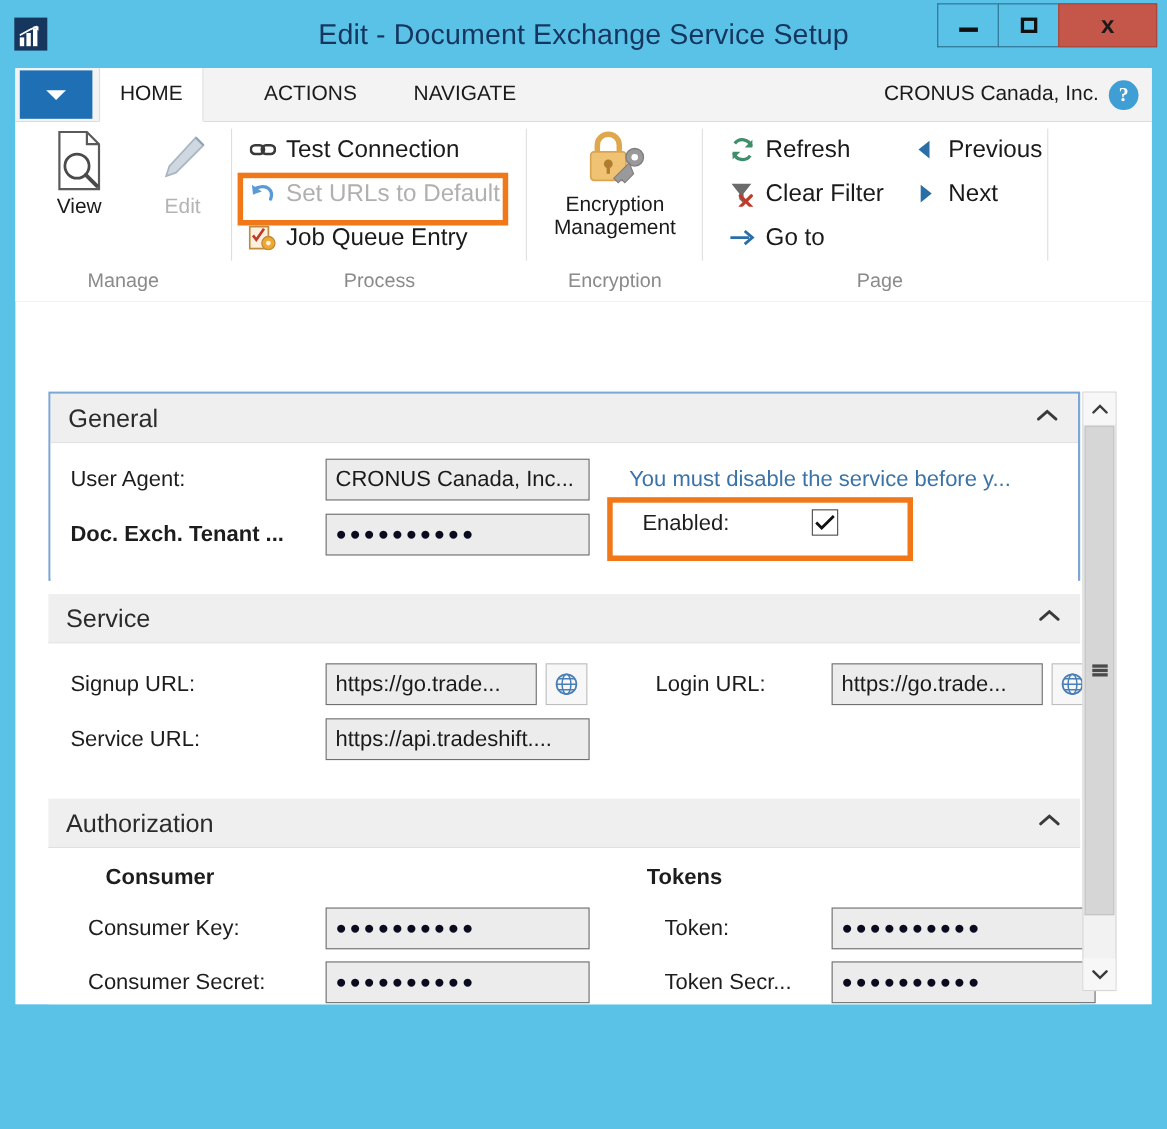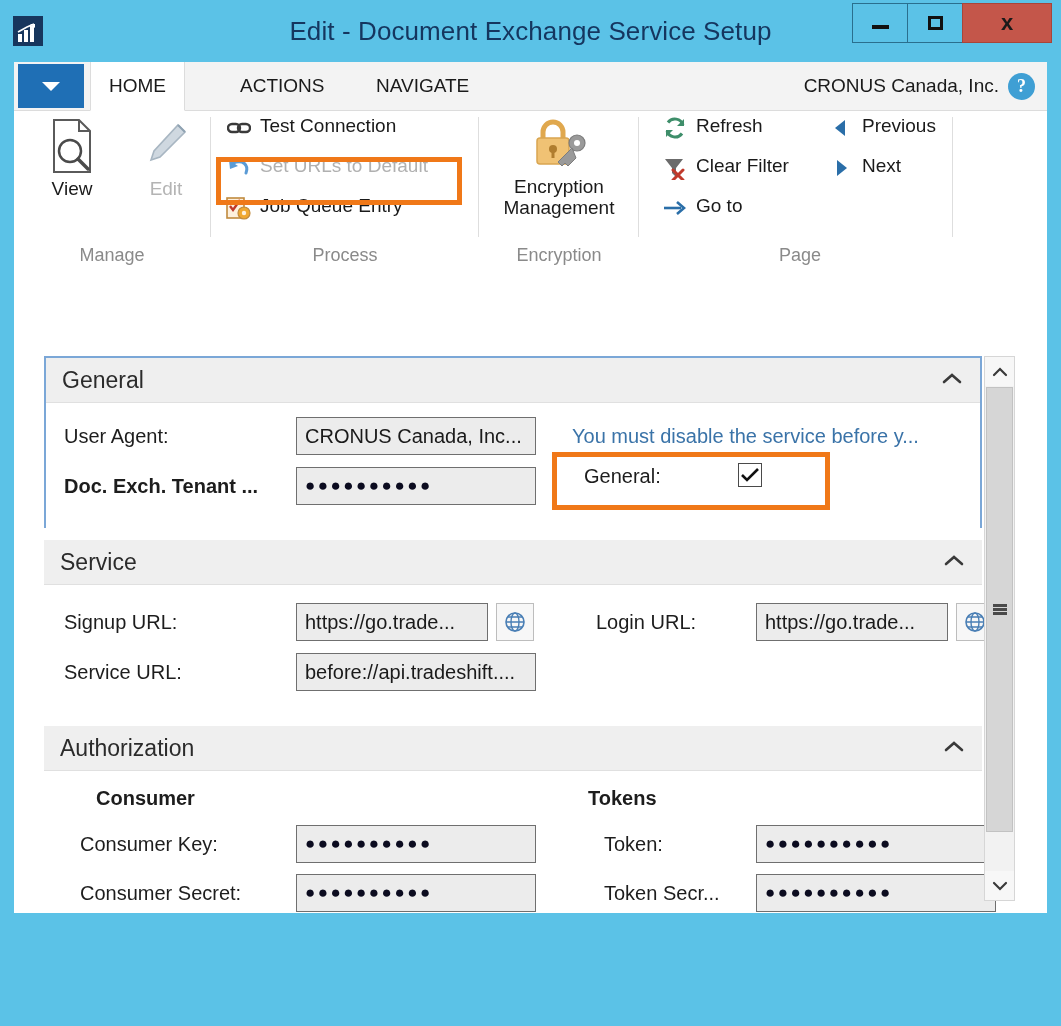--- a/index.html
+++ b/index.html
@@ -147,22 +147,22 @@
   }
   .big-btn .lbl {
     font-size: 19px; color: #1a1a1a; margin-top: 4px; text-align: center;
     line-height: 1.1;
   }
   .big-btn.disabled .lbl { color: #b4b4b4; }
 
   .small-btn {
     position: absolute;
     height: 34px;
-    display: flex; align-items: flex-start;
-    font-size: 19px; color: #1a1a1a;
+    display: flex; align-items: flex-end;
+    font-size: 22px; color: #1a1a1a;
     white-space: nowrap;
   }
   .small-btn .ico {
     width: 26px; height: 26px;
     margin-right: 8px;
     display: flex; align-items: center; justify-content: center;
     flex: none;
   }
   .small-btn.disabled { color: #b0b0b0; }
 
@@ -490,21 +490,21 @@
       </div>
       <div class="fg-body" style="height:126px;text-align:right;">
         <div class="fld-label" style="left:18px; top:22px;">User Agent:</div>
         <div class="fld-box" style="left:250px; top:14px; width:240px; height:38px;">CRONUS Canada, Inc...</div>
 
         <div class="fld-label" style="left:18px; top:72px;font-weight:bold;">Doc. Exch. Tenant ...</div>
         <div class="fld-box dots" style="left:250px; top:64px; width:240px; height:38px;">●●●●●●●●●●</div>
 
         <div class="warn-text" style="left:526px; top:22px;">You must disable the service before y...</div>
 
-        <div class="fld-label" style="left:538px; top:62px;">General:</div>
+        <div class="fld-label" style="left:538px; top:62px;">Enabled:</div>
         <div class="chk" style="left:692px; top:60px;">
           <svg width="18" height="14" viewBox="0 0 18 14">
             <path d="M1 7 L6 12 L17 1" fill="none" stroke="#111" stroke-width="2.6"></path>
           </svg>
         </div>
       </div>
     </div>
 
     <div class="fastgroup" style="top:266px; height:160px;">
       <div class="fg-header">
@@ -520,21 +520,21 @@
         <div class="fld-box" style="left:252px; top:18px; width:192px; height:38px;">https://go.trade...</div>
         <div class="assist-btn" style="left:452px; top:18px;">
           <svg width="22" height="22" viewBox="0 0 22 22">
             <circle cx="11" cy="11" r="9" fill="none" stroke="#4a7fb5" stroke-width="1.6"></circle>
             <ellipse cx="11" cy="11" rx="4" ry="9" fill="none" stroke="#4a7fb5" stroke-width="1.4"></ellipse>
             <path d="M2 11 H20 M3.5 6 H18.5 M3.5 16 H18.5" stroke="#4a7fb5" stroke-width="1.3"></path>
           </svg>
         </div>
 
         <div class="fld-label" style="left:20px; top:76px;">Service URL:</div>
-        <div class="fld-box" style="left:252px; top:68px; width:240px; height:38px;">before://api.tradeshift....</div>
+        <div class="fld-box" style="left:252px; top:68px; width:240px; height:38px;">https://api.tradeshift....</div>
 
         <div class="fld-label" style="left:552px; top:26px;">Login URL:</div>
         <div class="fld-box" style="left:712px; top:18px; width:192px; height:38px;">https://go.trade...</div>
         <div class="assist-btn" style="left:912px; top:18px;">
           <svg width="22" height="22" viewBox="0 0 22 22">
             <circle cx="11" cy="11" r="9" fill="none" stroke="#4a7fb5" stroke-width="1.6"></circle>
             <ellipse cx="11" cy="11" rx="4" ry="9" fill="none" stroke="#4a7fb5" stroke-width="1.4"></ellipse>
             <path d="M2 11 H20 M3.5 6 H18.5 M3.5 16 H18.5" stroke="#4a7fb5" stroke-width="1.3"></path>
           </svg>
         </div>

